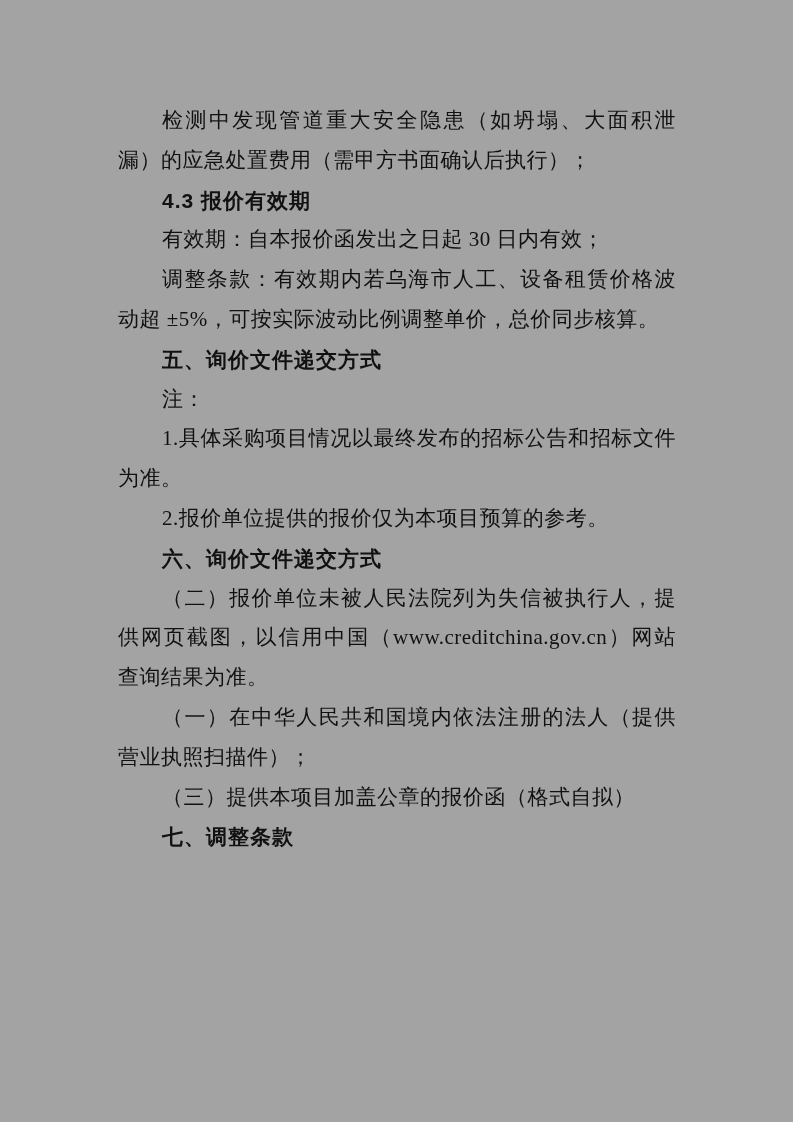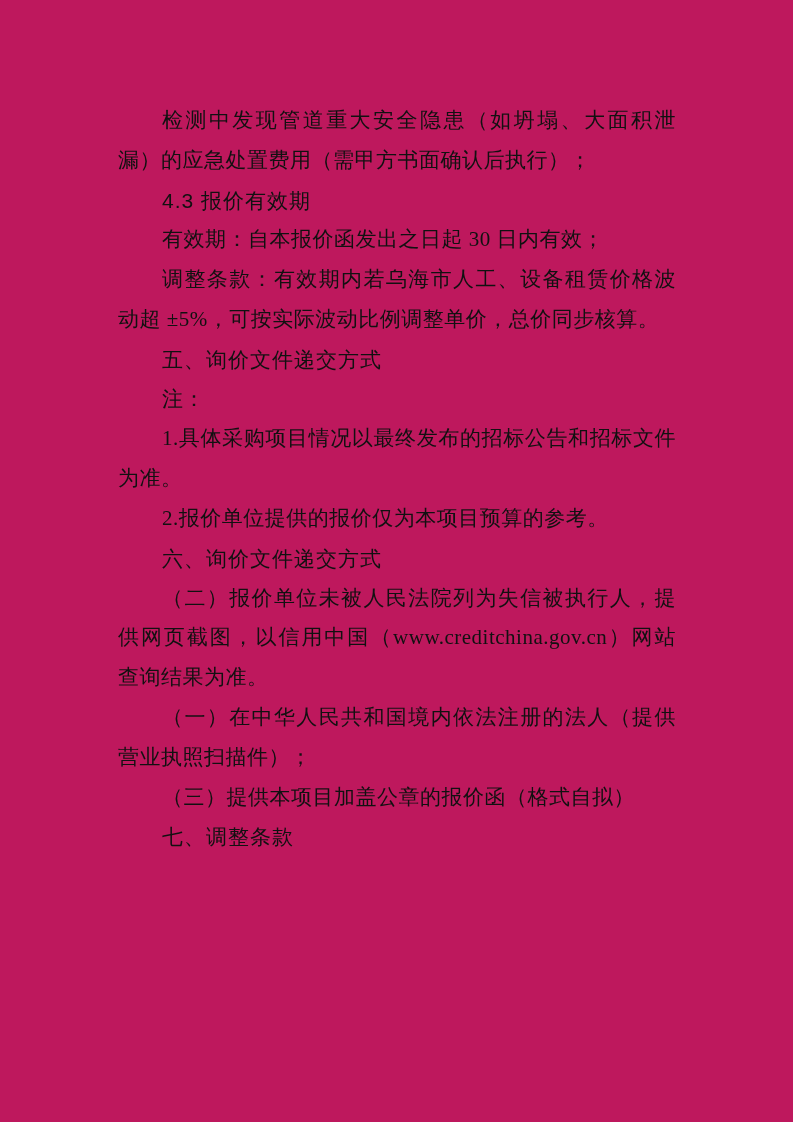--- a/index.html
+++ b/index.html
@@ -5,21 +5,21 @@
   html, body {
     margin: 0;
     padding: 0;
     background: #e8e8e8;
   }
   .page {
     position: relative;
     width: 793px;
     height: 1122px;
     margin: 0 auto;
-    background: #be185d;
+    background: #a3a3a3;
     overflow: hidden;
     font-family: "Liberation Serif", "DejaVu Serif", serif;
     color: #111111;
   }
   .doc {
     position: absolute;
     left: 118px;
     top: 101px;
     width: 558px;
   }
@@ -30,21 +30,21 @@
     line-height: 39.8px;
     letter-spacing: 0.5px;
     text-align: justify;
     text-align-last: left;
     text-indent: 44px;
     font-weight: normal;
     word-break: break-all;
   }
   .doc h3 {
     font-family: "Liberation Sans", "DejaVu Sans", sans-serif;
-    font-weight: normal;
+    font-weight: bold;
     letter-spacing: 1px;
   }
 </style>
 </head>
 <body>
 
 <div class="page">
   <div class="doc">
 
     <p>检测中发现管道重大安全隐患（如坍塌、大面积泄漏）的应急处置费用（需甲方书面确认后执行）；</p>

